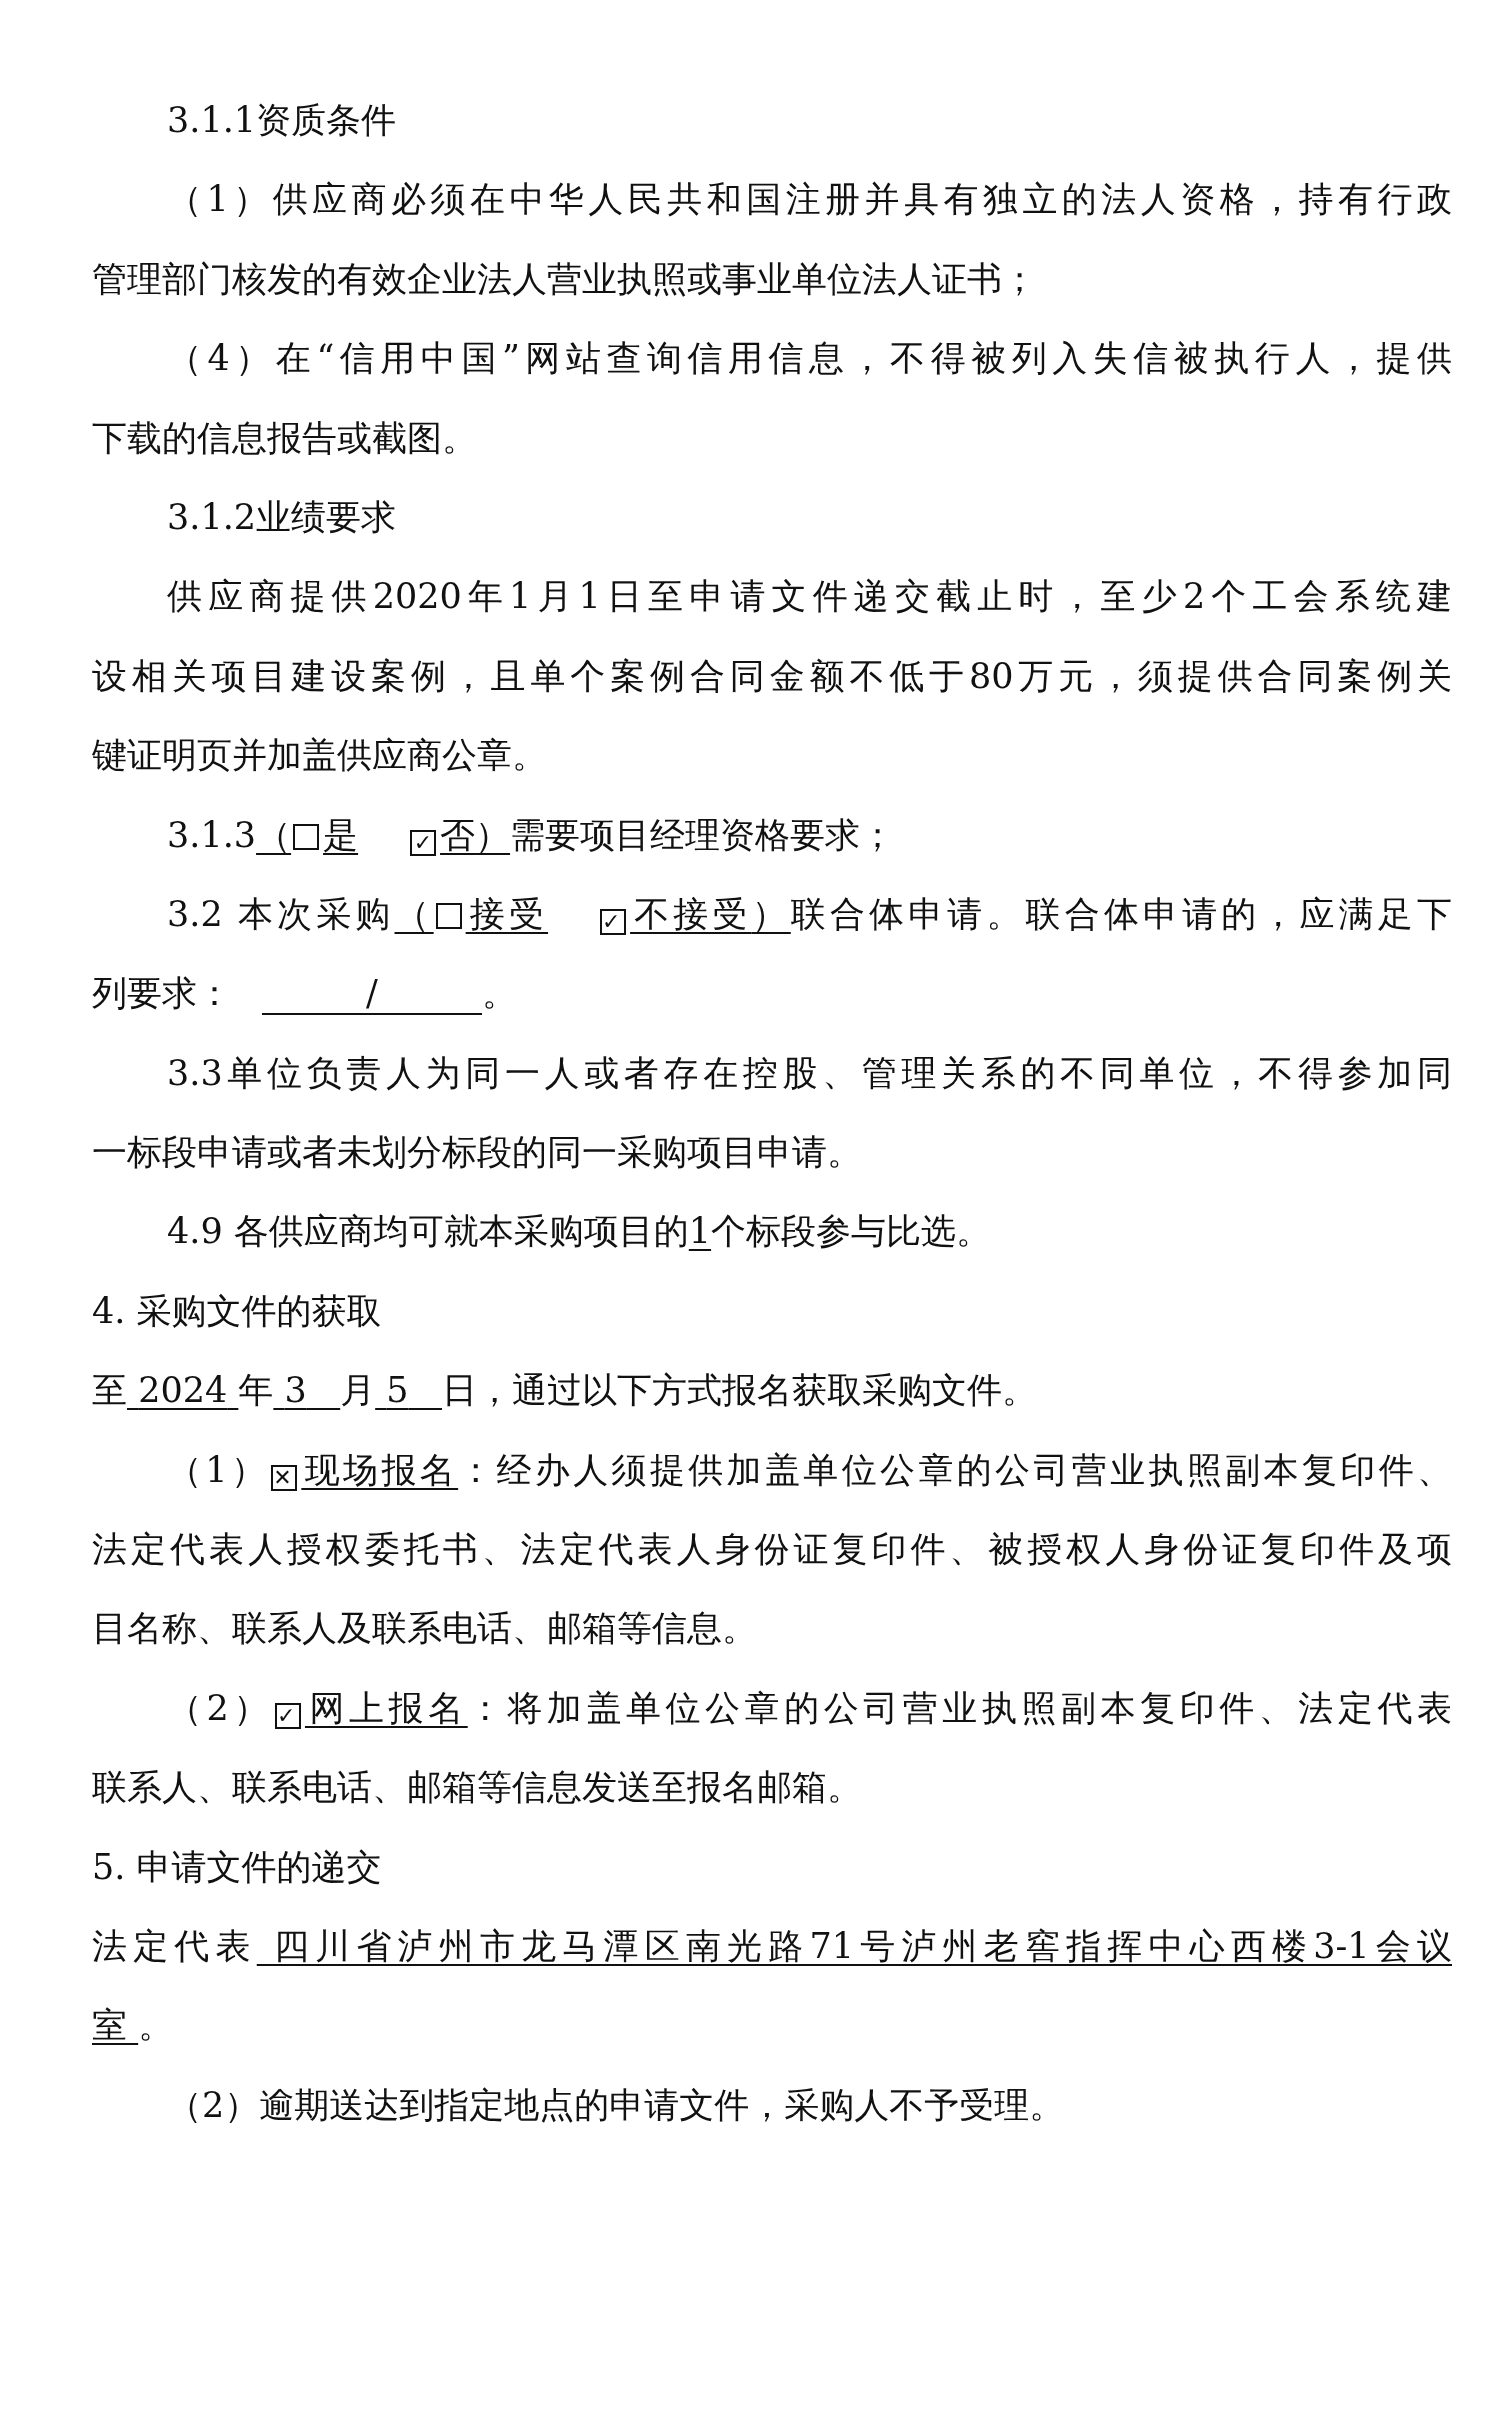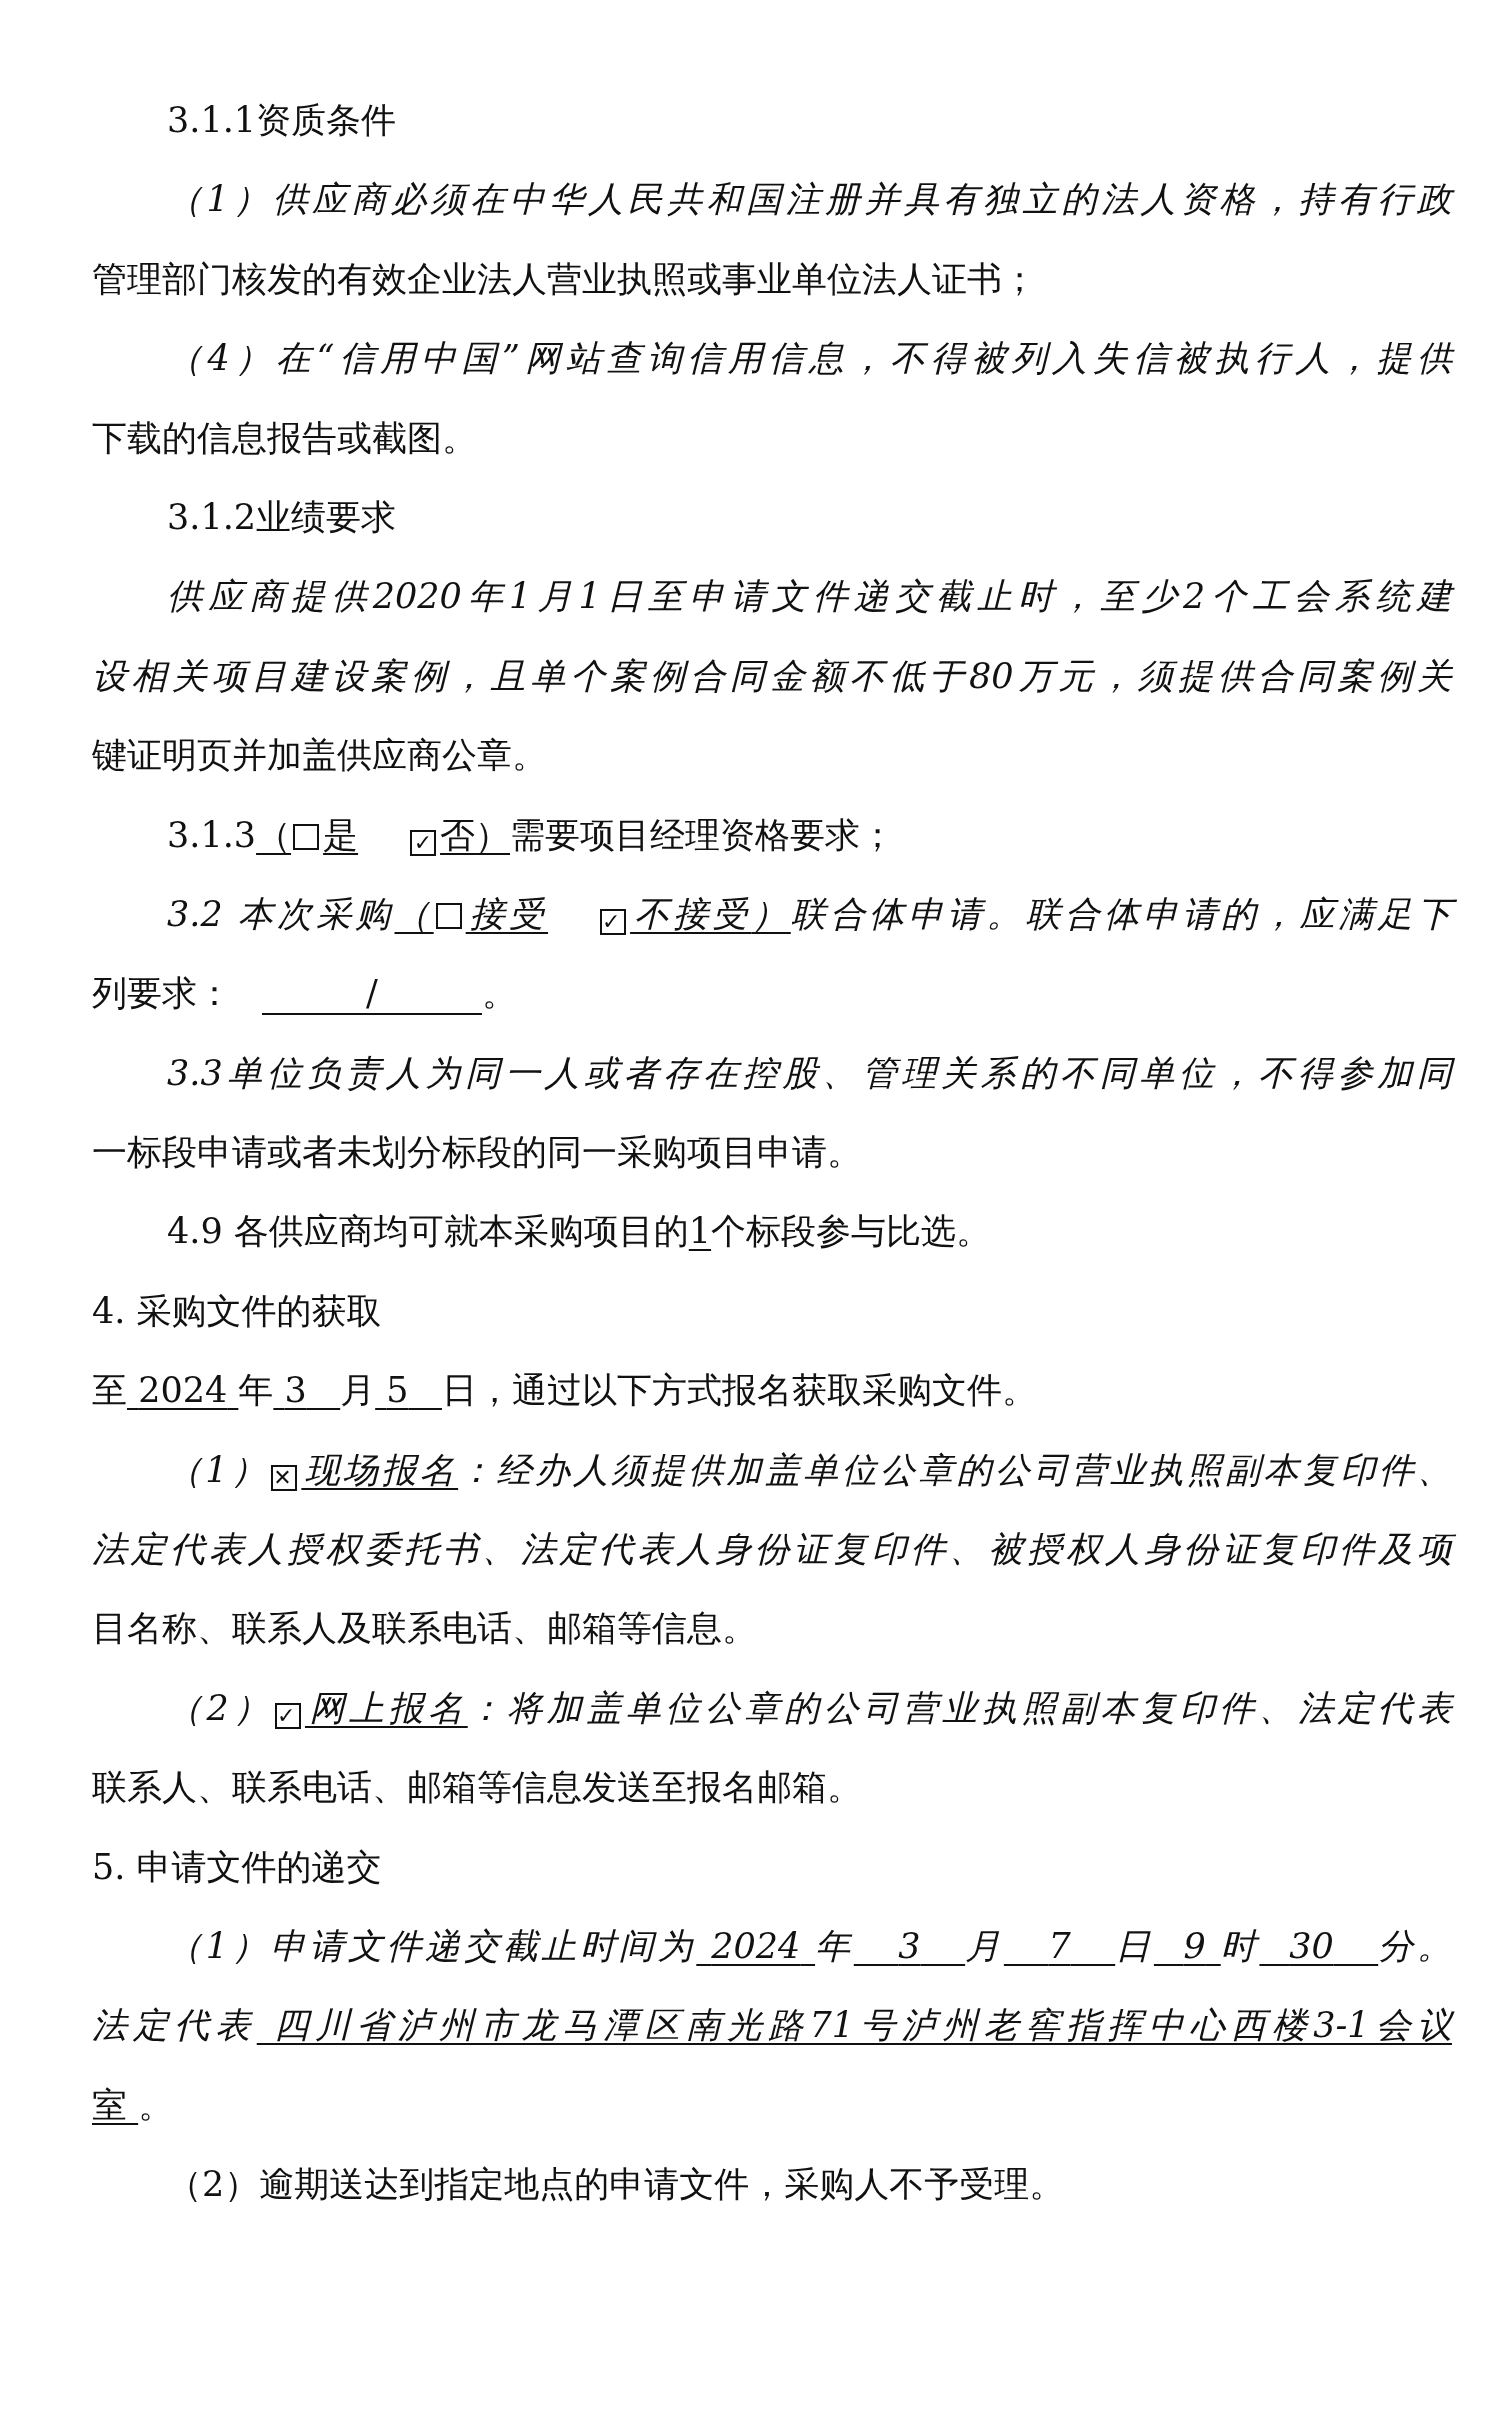--- a/index.html
+++ b/index.html
@@ -20,21 +20,20 @@
   .line {
     height: 79.4px;
     line-height: 79.4px;
     font-size: 35px;
     white-space: nowrap;
     overflow: visible;
   }
   .justify {
     text-align: justify;
     text-align-last: justify;
-    font-style: italic;
   }
   .indent { padding-left: 75px; }
   .u {
     text-decoration: underline;
     text-decoration-thickness: 2px;
     text-underline-offset: 6px;
     white-space: pre;
   }
   .cb {
     display: inline-block;
@@ -128,23 +127,20 @@
   <div class="line indent justify">
     <span>（2）</span><span class="u"><span class="cb">✓</span><span>网上报名</span></span><span>：</span><span>将加盖单位公章的公司营业执照副本复印件、法定代表</span>
   </div>
   <div class="line">
     <span>联系人、联系电话、邮箱等信息发送至报名邮箱。</span>
   </div>
 
   <div class="line">
     <span>5. 申请文件的递交</span>
   </div>
-  <div class="line indent justify">
-    <span>（1）申请文件递交截止时间为</span><span class="u"> <span>2024</span> </span><span>年</span><span class="u">   <span>3</span>   </span><span>月</span><span class="u">   <span>7</span>   </span><span>日</span><span class="u">  <span>9</span> </span><span>时</span><span class="u">  <span>30</span>   </span><span>分。</span>
-  </div>
   <div class="line justify">
     <span>法定代表</span><span class="u"> 四川省泸州市龙马潭区南光路71号泸州老窖指挥中心西楼3-1会议</span>
   </div>
   <div class="line">
     <span class="u">室 </span><span>。</span>
   </div>
   <div class="line indent">
     <span>（2）逾期送达到指定地点的申请文件，采购人不予受理。</span>
   </div>
 

